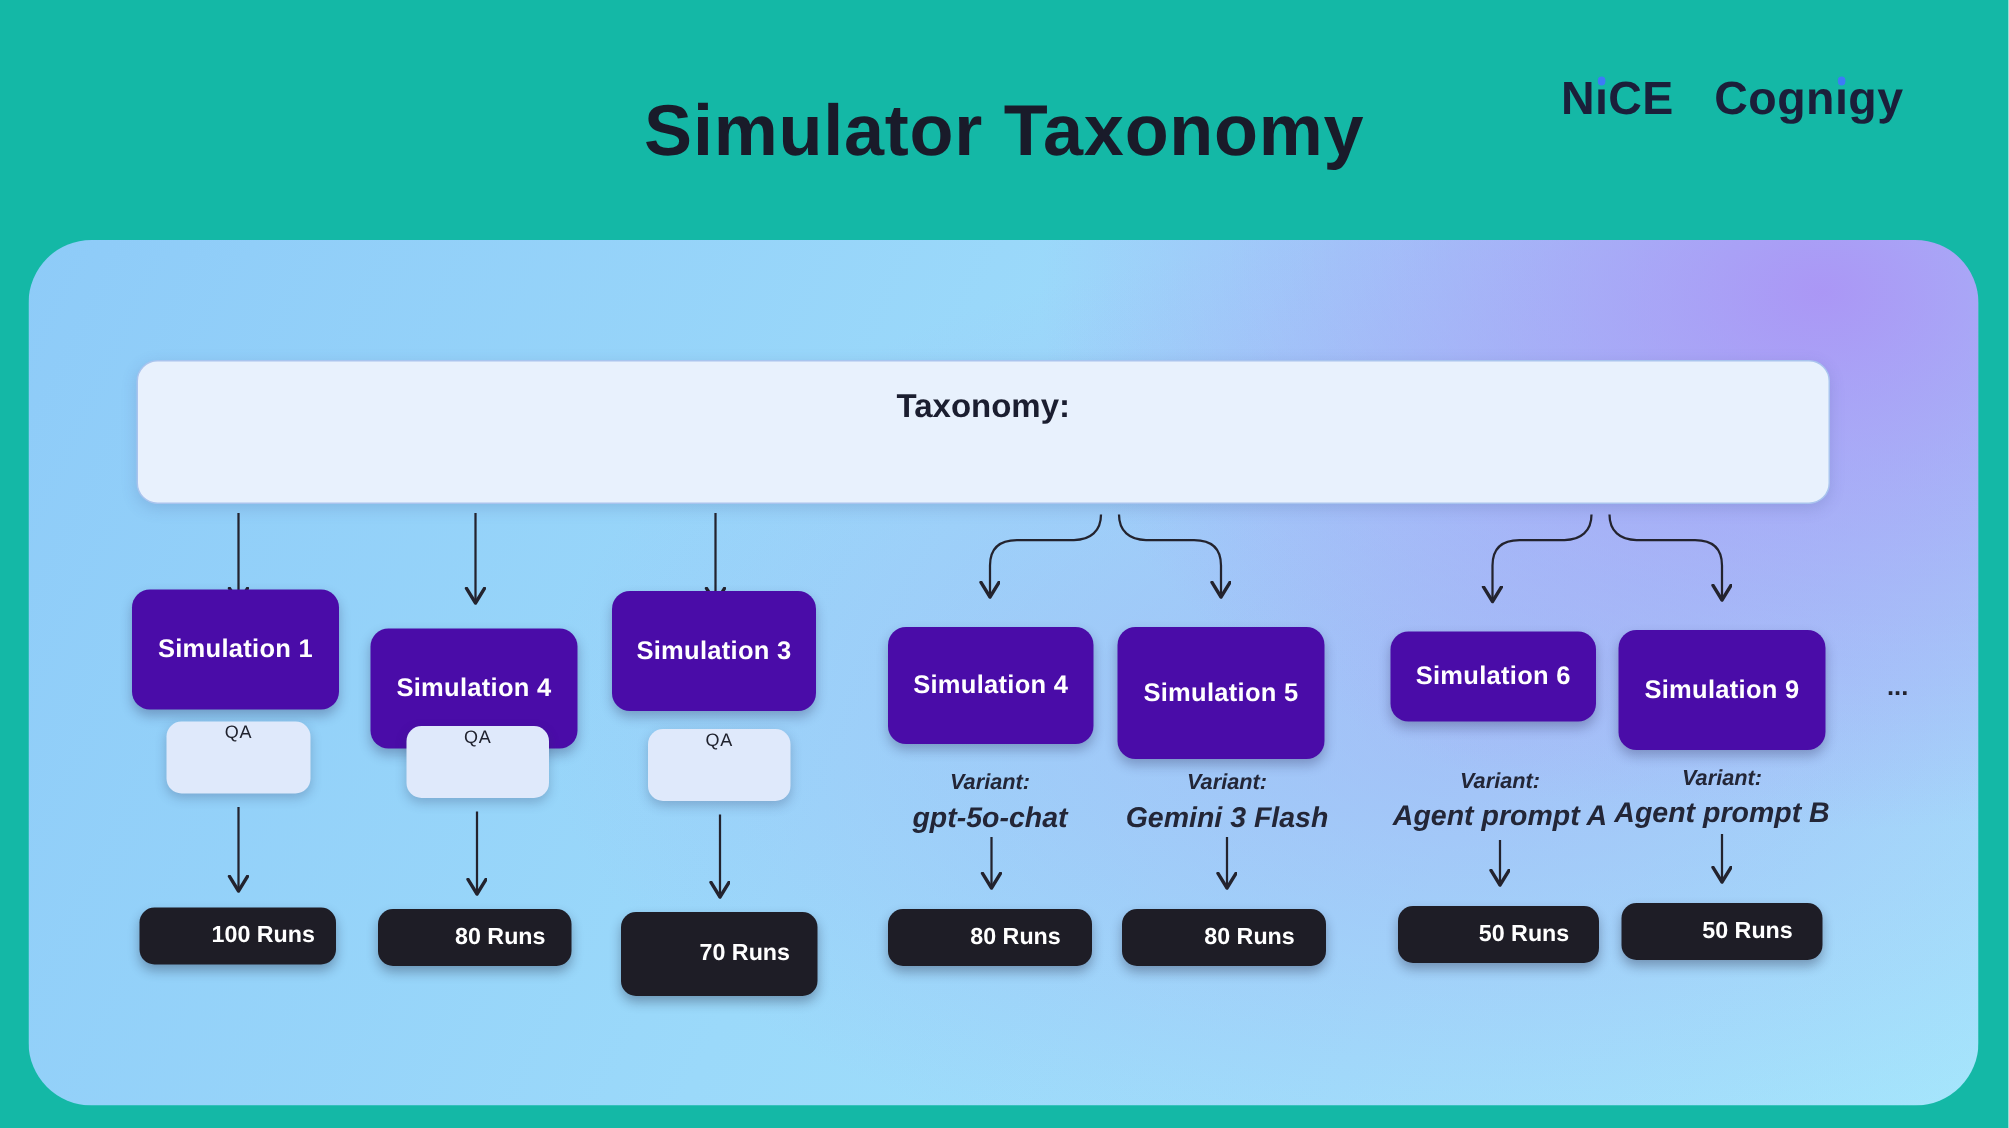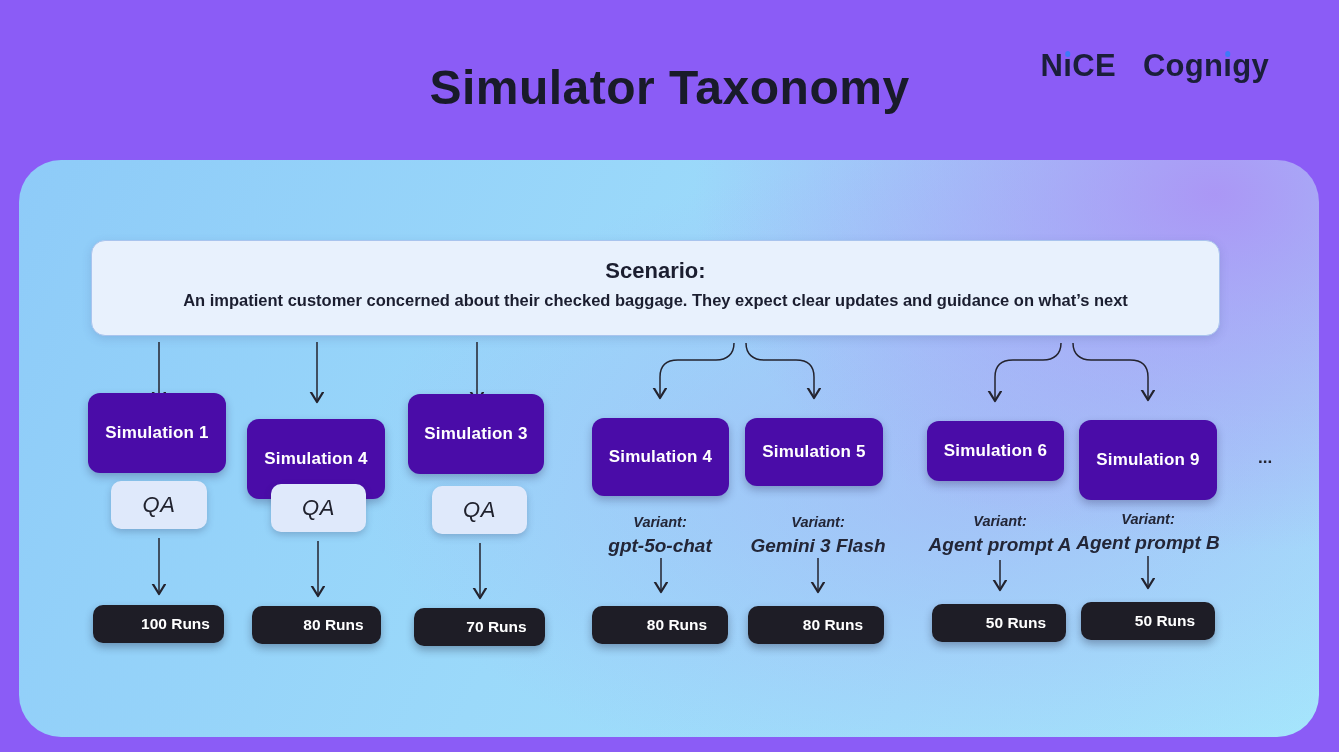--- a/index.html
+++ b/index.html
@@ -7,21 +7,21 @@
     --runs-box:#1e1d26;
     --qa-box:#dfe9fb;
     --scenario-bg:#e8f1fd;
     --scenario-border:#a9c4ee;
     --title-text:#191b2a;
     --logo-dot-blue:#3d7bf7;
     --arrow:#23232e;
   }
   *{box-sizing:border-box;margin:0;padding:0;}
   html,body{width:1339px;height:752px;background:#ffffff;font-family:"Liberation Sans",sans-serif;}
-  #canvas{position:relative;width:1339px;height:752px;overflow:hidden;background:#8b5cf6;}
+  #canvas{position:relative;width:1339px;height:752px;overflow:hidden;background:#14b8a6;}
 
   .title{
     position:absolute;left:0;right:0;top:60px;text-align:center;
     font-size:48px;font-weight:800;letter-spacing:.5px;color:var(--title-text);
   }
 
   .logo{position:absolute;top:48px;right:70px;display:flex;gap:27px;align-items:baseline;
     font-size:31px;font-weight:800;color:#1b1f3a;letter-spacing:.3px;}
   .dot-i{position:relative;display:inline-block;}
   .dot-i::after{content:'';position:absolute;top:3px;left:50%;transform:translateX(-50%);
@@ -45,23 +45,23 @@
   .scenario-desc{font-size:16.5px;font-weight:700;color:#1b1e30;margin-top:6px;}
 
   .sim-box{
     position:absolute;background:var(--simulation-box);border-radius:12px;
     display:flex;align-items:center;justify-content:center;
     color:#ffffff;font-size:17px;font-weight:700;letter-spacing:.2px;
     box-shadow:0 4px 8px rgba(25,20,70,.28);z-index:2;
   }
   .qa-box{
     position:absolute;background:var(--qa-box);border-radius:10px;
-    display:flex;align-items:center;justify-content:center;
-    color:#20222e;font-size:22px;font-weight:400;letter-spacing:.5px;
-    box-shadow:0 3px 7px rgba(40,50,90,.25);z-index:3;font-style:italic;
+    display:flex;justify-content:center;
+    color:#20222e;font-size:12px;font-weight:400;letter-spacing:.5px;
+    box-shadow:0 3px 7px rgba(40,50,90,.25);z-index:3;
   }
   .variant{position:absolute;text-align:center;color:#232637;z-index:2;font-style:italic;}
   .variant-title{font-size:14.5px;font-weight:700;line-height:1.35;}
   .variant-value{font-size:19px;font-weight:700;line-height:1.35;}
   .runs-box{
     position:absolute;background:var(--runs-box);border-radius:10px;
     display:flex;align-items:center;justify-content:center;
     color:#ffffff;font-size:15.5px;font-weight:700;
     box-shadow:0 4px 8px rgba(15,15,40,.32);z-index:2;padding-left:34px;
   }
@@ -105,37 +105,36 @@
     <path d="M318,541 V596" marker-end="url(#ah)"></path>
     <path d="M480,543 V598" marker-end="url(#ah)"></path>
 
     <path d="M661,558 V592" marker-end="url(#ah)"></path>
     <path d="M818,558 V592" marker-end="url(#ah)"></path>
     <path d="M1000,560 V590" marker-end="url(#ah)"></path>
     <path d="M1148,556 V588" marker-end="url(#ah)"></path>
   </svg>
 
   <div class="scenario">
-    <div class="scenario-heading">Scenario:</div>
-    <div class="scenario-desc">An impatient customer concerned about their checked baggage. They expect clear updates and guidance on what’s next</div>
+    <div class="scenario-heading">Taxonomy:</div>
   </div>
 
   <div class="sim-box" style="left:88px;top:393px;width:138px;height:80px">
       <span>Simulation 1</span>
     </div>
   <div class="sim-box" style="left:247px;top:419px;width:138px;height:80px">
       <span>Simulation 4</span>
     </div>
   <div class="sim-box" style="left:408px;top:394px;width:136px;height:80px">
       <span>Simulation 3</span>
     </div>
   <div class="sim-box" style="left:592px;top:418px;width:137px;height:78px">
       <span>Simulation 4</span>
     </div>
-  <div class="sim-box" style="left:745px;top:418px;width:138px;height:68px">
+  <div class="sim-box" style="left:745px;top:418px;width:138px;height:88px">
       <span>Simulation 5</span>
     </div>
   <div class="sim-box" style="left:927px;top:421px;width:137px;height:60px">
       <span>Simulation 6</span>
     </div>
   <div class="sim-box" style="left:1079px;top:420px;width:138px;height:80px">
       <span>Simulation 9</span>
     </div>
 
   <div class="more" style="left:1258px;top:448px">...</div>
@@ -166,21 +165,21 @@
     <div class="variant-title">Variant:</div>
     <div class="variant-value">Agent prompt B</div>
   </div>
 
   <div class="runs-box" style="left:93px;top:605px;width:131px;height:38px">
       <span>100 Runs</span>
     </div>
   <div class="runs-box" style="left:252px;top:606px;width:129px;height:38px">
       <span>80 Runs</span>
     </div>
-  <div class="runs-box" style="left:414px;top:608px;width:131px;height:38px">
+  <div class="runs-box" style="left:414px;top:608px;width:131px;height:56px">
       <span>70 Runs</span>
     </div>
   <div class="runs-box" style="left:592px;top:606px;width:136px;height:38px">
       <span>80 Runs</span>
     </div>
   <div class="runs-box" style="left:748px;top:606px;width:136px;height:38px">
       <span>80 Runs</span>
     </div>
   <div class="runs-box" style="left:932px;top:604px;width:134px;height:38px">
       <span>50 Runs</span>

